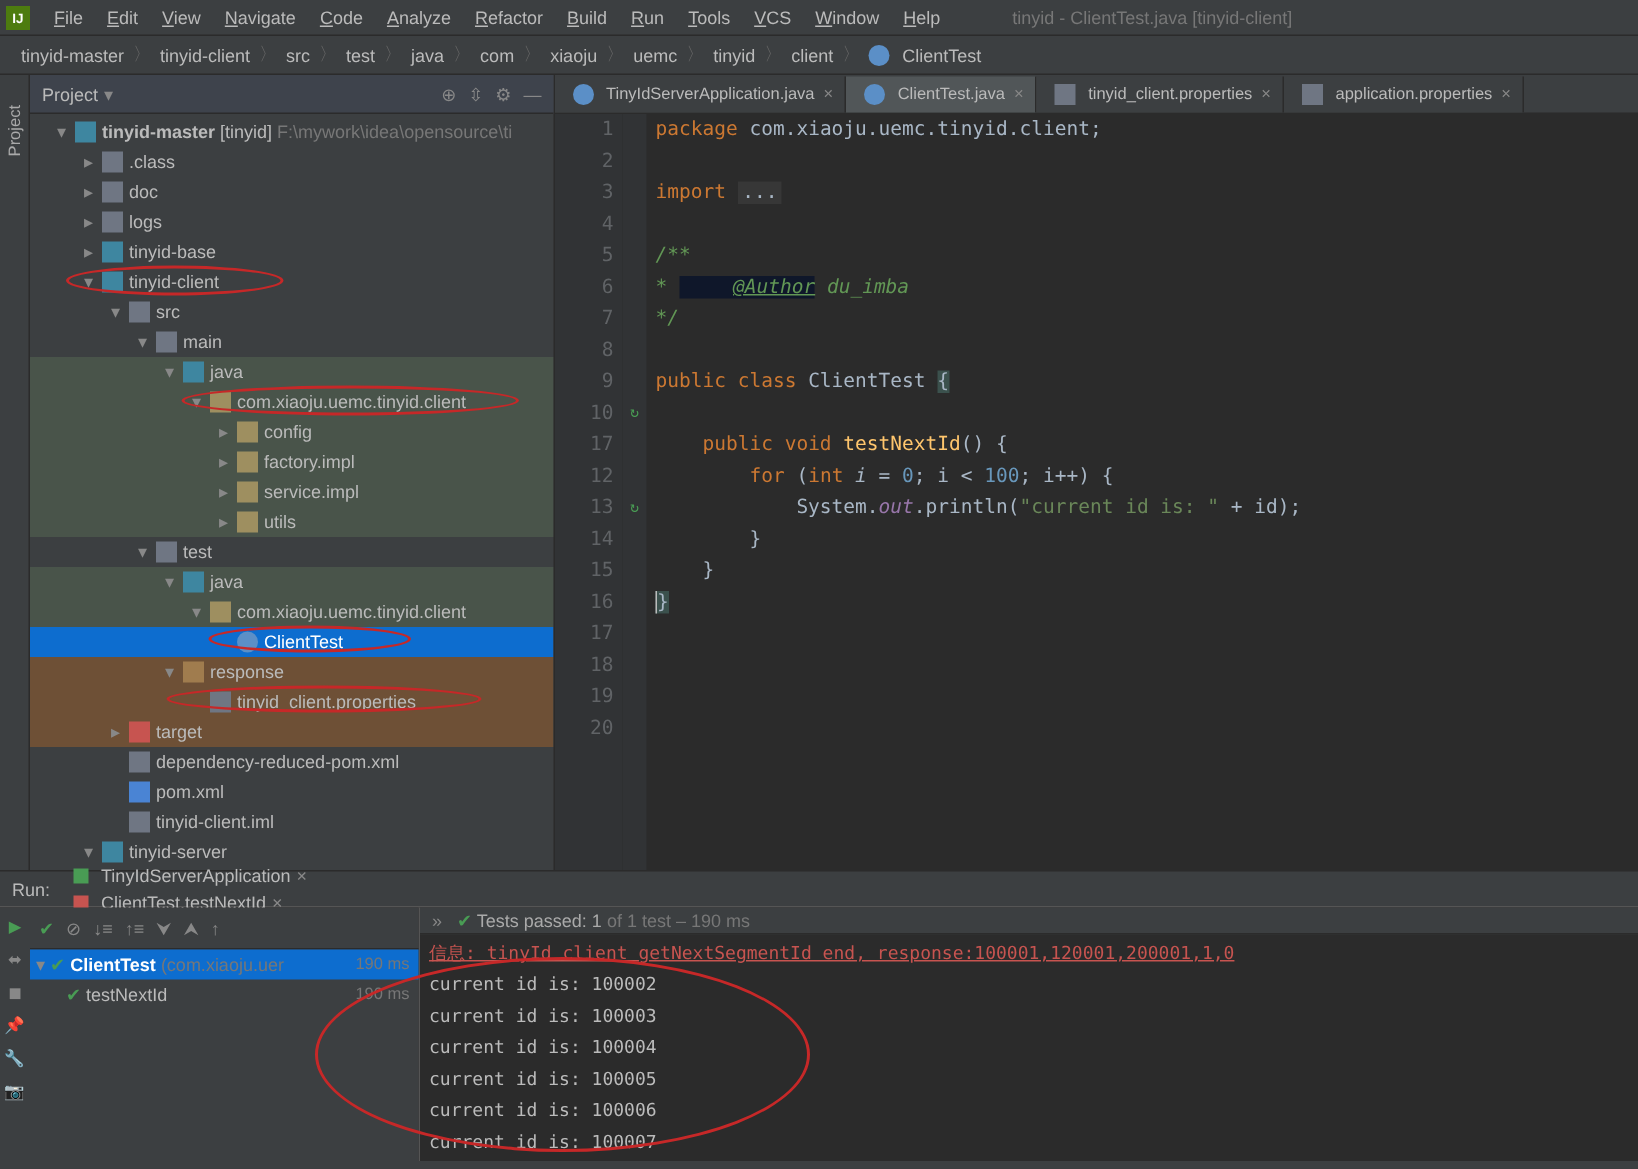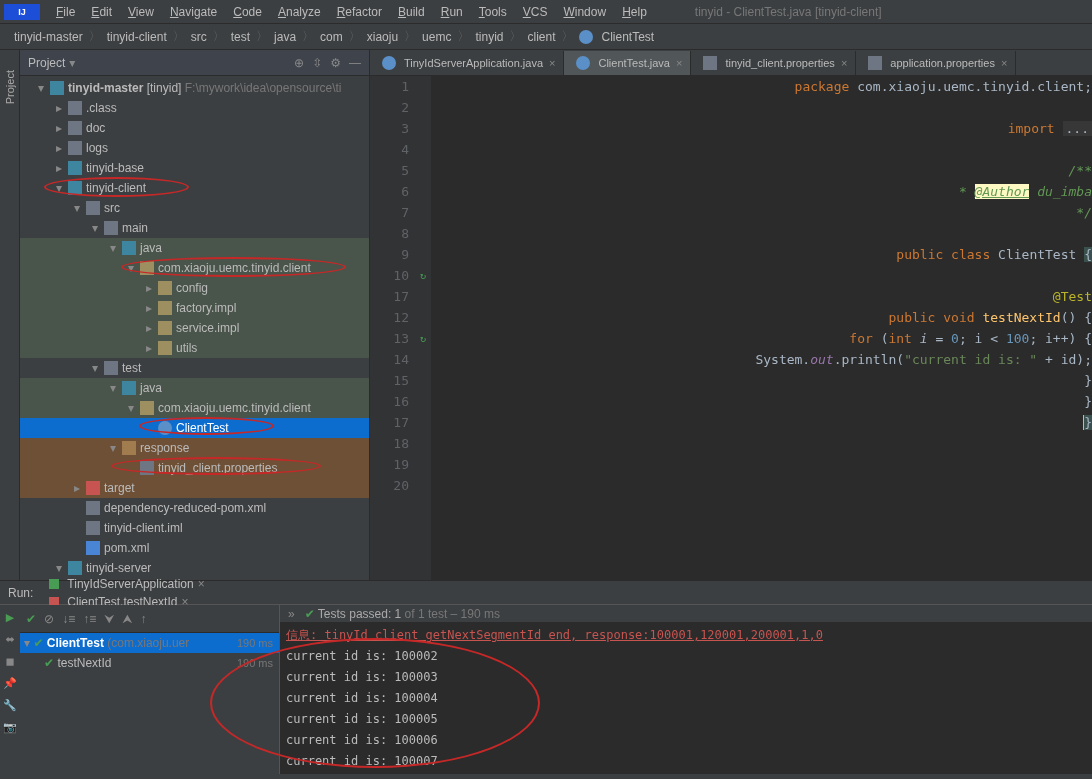--- a/index.html
+++ b/index.html
@@ -1,18 +1,18 @@
 <!DOCTYPE html>
 <html><head>
 <meta charset="utf-8">
 <style>
 * { margin: 0; padding: 0; box-sizing: border-box; }
 body { width: 1092px; height: 779px; background: #3c3f41; color: #bbbbbb; font-family: "Segoe UI", Arial, sans-serif; font-size: 12px; overflow: hidden; position: relative; }
 .menubar { height: 24px; background: #3c3f41; display: flex; align-items: center; padding: 0 4px; border-bottom: 1px solid #2b2b2b; }
-.app-icon { width:36px;height:16px;background:#1d4ed8;margin-right:8px;display:inline-flex;align-items:center;justify-content:center;color:#fff;font-size:9px;font-weight:bold;}
+.app-icon { width:16px;height:16px;background:#4d7c0f;margin-right:8px;display:inline-flex;align-items:center;justify-content:center;color:#fff;font-size:9px;font-weight:bold;}
 .menu-item { padding: 2px 8px; cursor: pointer; }
 .menu-item u { text-decoration: underline; }
 .title-path { margin-left: 40px; color: #777; }
 .breadcrumb { height: 26px; background: #3c3f41; display: flex; align-items: center; padding: 0 10px; border-bottom: 1px solid #2b2b2b; }
 .crumb { padding: 0 4px; }
 .chev { color: #666; margin: 0 2px; }
 .main { display: flex; height: 530px; }
 .left-strip { width: 20px; background: #3c3f41; border-right: 1px solid #2b2b2b; display:flex; flex-direction:column; align-items:center; padding-top:20px;}
 .left-strip span { writing-mode: vertical-rl; transform: rotate(180deg); font-size:11px; color:#aaa;}
 .project-panel { width: 350px; background: #3c3f41; border-right: 1px solid #2b2b2b; display:flex; flex-direction:column;}
@@ -37,33 +37,33 @@
 .editor-area { flex:1; display:flex; flex-direction:column; background:#2b2b2b;}
 .tabs { height:26px; background:#3c3f41; display:flex; align-items:flex-end; border-bottom:1px solid #2b2b2b;}
 .tab { height:24px; padding:0 8px; display:flex; align-items:center; gap:4px; background:#3c3f41; border-right:1px solid #2b2b2b; font-size:11px; cursor:pointer;}
 .tab.active { background:#515658;}
 .tab .x{color:#888;margin-left:2px;}
 .editor { flex:1; display:flex; font-family:"Consolas","DejaVu Sans Mono",monospace; font-size:13px; line-height:21px;}
 .gutter { width:45px; background:#313335; color:#606366; text-align:right; padding:0 6px 0 0;}
 .gutter div{height:21px;}
 .gmark{width:16px;background:#313335;color:#499c54;}
 .gmark div{height:21px;text-align:center;font-size:10px;}
-.code { flex:1; padding-left:6px; color:#a9b7c6;text-align:right;}
+.code { flex:1; padding-left:6px; color:#a9b7c6;}
 .code div{height:21px;}
 .kw{color:#cc7832;}
 .str{color:#6a8759;}
 .num{color:#6897bb;}
 .doc{color:#629755;font-style:italic;}
 .docu{color:#629755;text-decoration:underline;font-style:italic;}
 .ann{color:#bbb529;}
 .fn{color:#ffc66d;}
 .it{font-style:italic;}
 .fld{color:#9876aa;}
 .hint{color:#787878;background:#333638;padding:0 2px;font-size:11px;}
-.hl-bg{background:#fef9c3;}
+.hl-bg{background:#0f172a;padding-left:36px;}
 .hl-br{background:#3b514d;}
 .caret-border{border-left:1px solid #bbb;}
 .runbar{height:24px;background:#3c3f41;border-top:1px solid #2b2b2b;display:flex;align-items:center;padding:0 8px;gap:6px;}
 .rtab{padding:2px 6px;display:flex;align-items:center;gap:4px;}
 .rtab .x{color:#888;}
 .runpanel{height:170px;display:flex;background:#2b2b2b;border-top:1px solid #555;}
 .run-gutter{width:20px;background:#3c3f41;display:flex;flex-direction:column;align-items:center;gap:6px;padding-top:4px;}
 .rg-btn{width:16px;height:16px;color:#888;display:flex;align-items:center;justify-content:center;font-size:11px;}
 .run-left{width:260px;border-right:1px solid #555;display:flex;flex-direction:column;}
 .run-toolbar{height:28px;background:#3c3f41;display:flex;align-items:center;gap:8px;padding:0 6px;border-bottom:1px solid #2b2b2b;}
@@ -241,27 +241,27 @@
             <span class="ic ic-folder" style="background: rgb(199, 84, 80);"></span>
             <span>target</span>
           </div>
           <div class="tree-row" style="padding-left: 52px; position: relative; text-align: center;">
             <span class="tw"></span>
             <span class="ic ic-file"></span>
             <span>dependency-reduced-pom.xml</span>
           </div>
           <div class="tree-row" style="padding-left: 52px; position: relative;">
             <span class="tw"></span>
+            <span class="ic ic-file" style="background: rgb(74, 132, 212);"></span>
+            <span>pom.xml</span>
+          </div>
+          <div class="tree-row" style="padding-left: 52px; position: relative;">
+            <span class="tw"></span>
             <span class="ic ic-file"></span>
             <span>tinyid-client.iml</span>
-          </div>
-          <div class="tree-row" style="padding-left: 52px; position: relative;">
-            <span class="tw"></span>
-            <span class="ic ic-file" style="background: rgb(74, 132, 212);"></span>
-            <span>pom.xml</span>
           </div>
           <div class="tree-row" style="padding-left: 34px; position: relative;">
             <span class="tw">▾</span>
             <span class="ic ic-mfolder"></span>
             <span>tinyid-server</span>
           </div>
         </div>
     </div>
   </div>
 
@@ -337,21 +337,20 @@
         <div><span class="kw">package </span><span>com.xiaoju.uemc.tinyid.client</span>;</div>
         <div></div>
         <div><span class="kw">import </span><span style="background:#373737;padding:0 3px">...</span></div>
         <div></div>
         <div><span class="doc">/**</span></div>
         <div><span class="doc"> * </span><span class="docu hl-bg">@Author</span><span class="doc"> du_imba</span></div>
         <div><span class="doc"> */</span></div>
         <div></div>
         <div><span class="kw">public class </span><span>ClientTest </span><span class="hl-br">{</span></div>
         <div></div>
-        <div>&nbsp;&nbsp;&nbsp;&nbsp;<span class="ann">@Test</span></div>
         <div>&nbsp;&nbsp;&nbsp;&nbsp;<span class="kw">public void </span><span class="fn">testNextId</span><span>() {</span></div>
         <div>&nbsp;&nbsp;&nbsp;&nbsp;&nbsp;&nbsp;&nbsp;&nbsp;<span class="kw">for </span><span>(</span><span class="kw">int </span><span class="it">i </span><span>= </span><span class="num">0</span><span>; i &lt; </span><span class="num">100</span><span>; i++) {</span></div>
         <div>&nbsp;&nbsp;&nbsp;&nbsp;&nbsp;&nbsp;&nbsp;&nbsp;&nbsp;&nbsp;&nbsp;&nbsp;<span>System.</span><span class="it fld">out</span><span>.println(</span><span class="str">"current id is: " </span><span>+ id);</span></div>
         <div>&nbsp;&nbsp;&nbsp;&nbsp;&nbsp;&nbsp;&nbsp;&nbsp;<span>}</span></div>
         <div>&nbsp;&nbsp;&nbsp;&nbsp;<span>}</span></div>
         <div><span class="hl-br caret-border">}</span></div>
         <div></div>
       </div>
     </div>
   </div>

